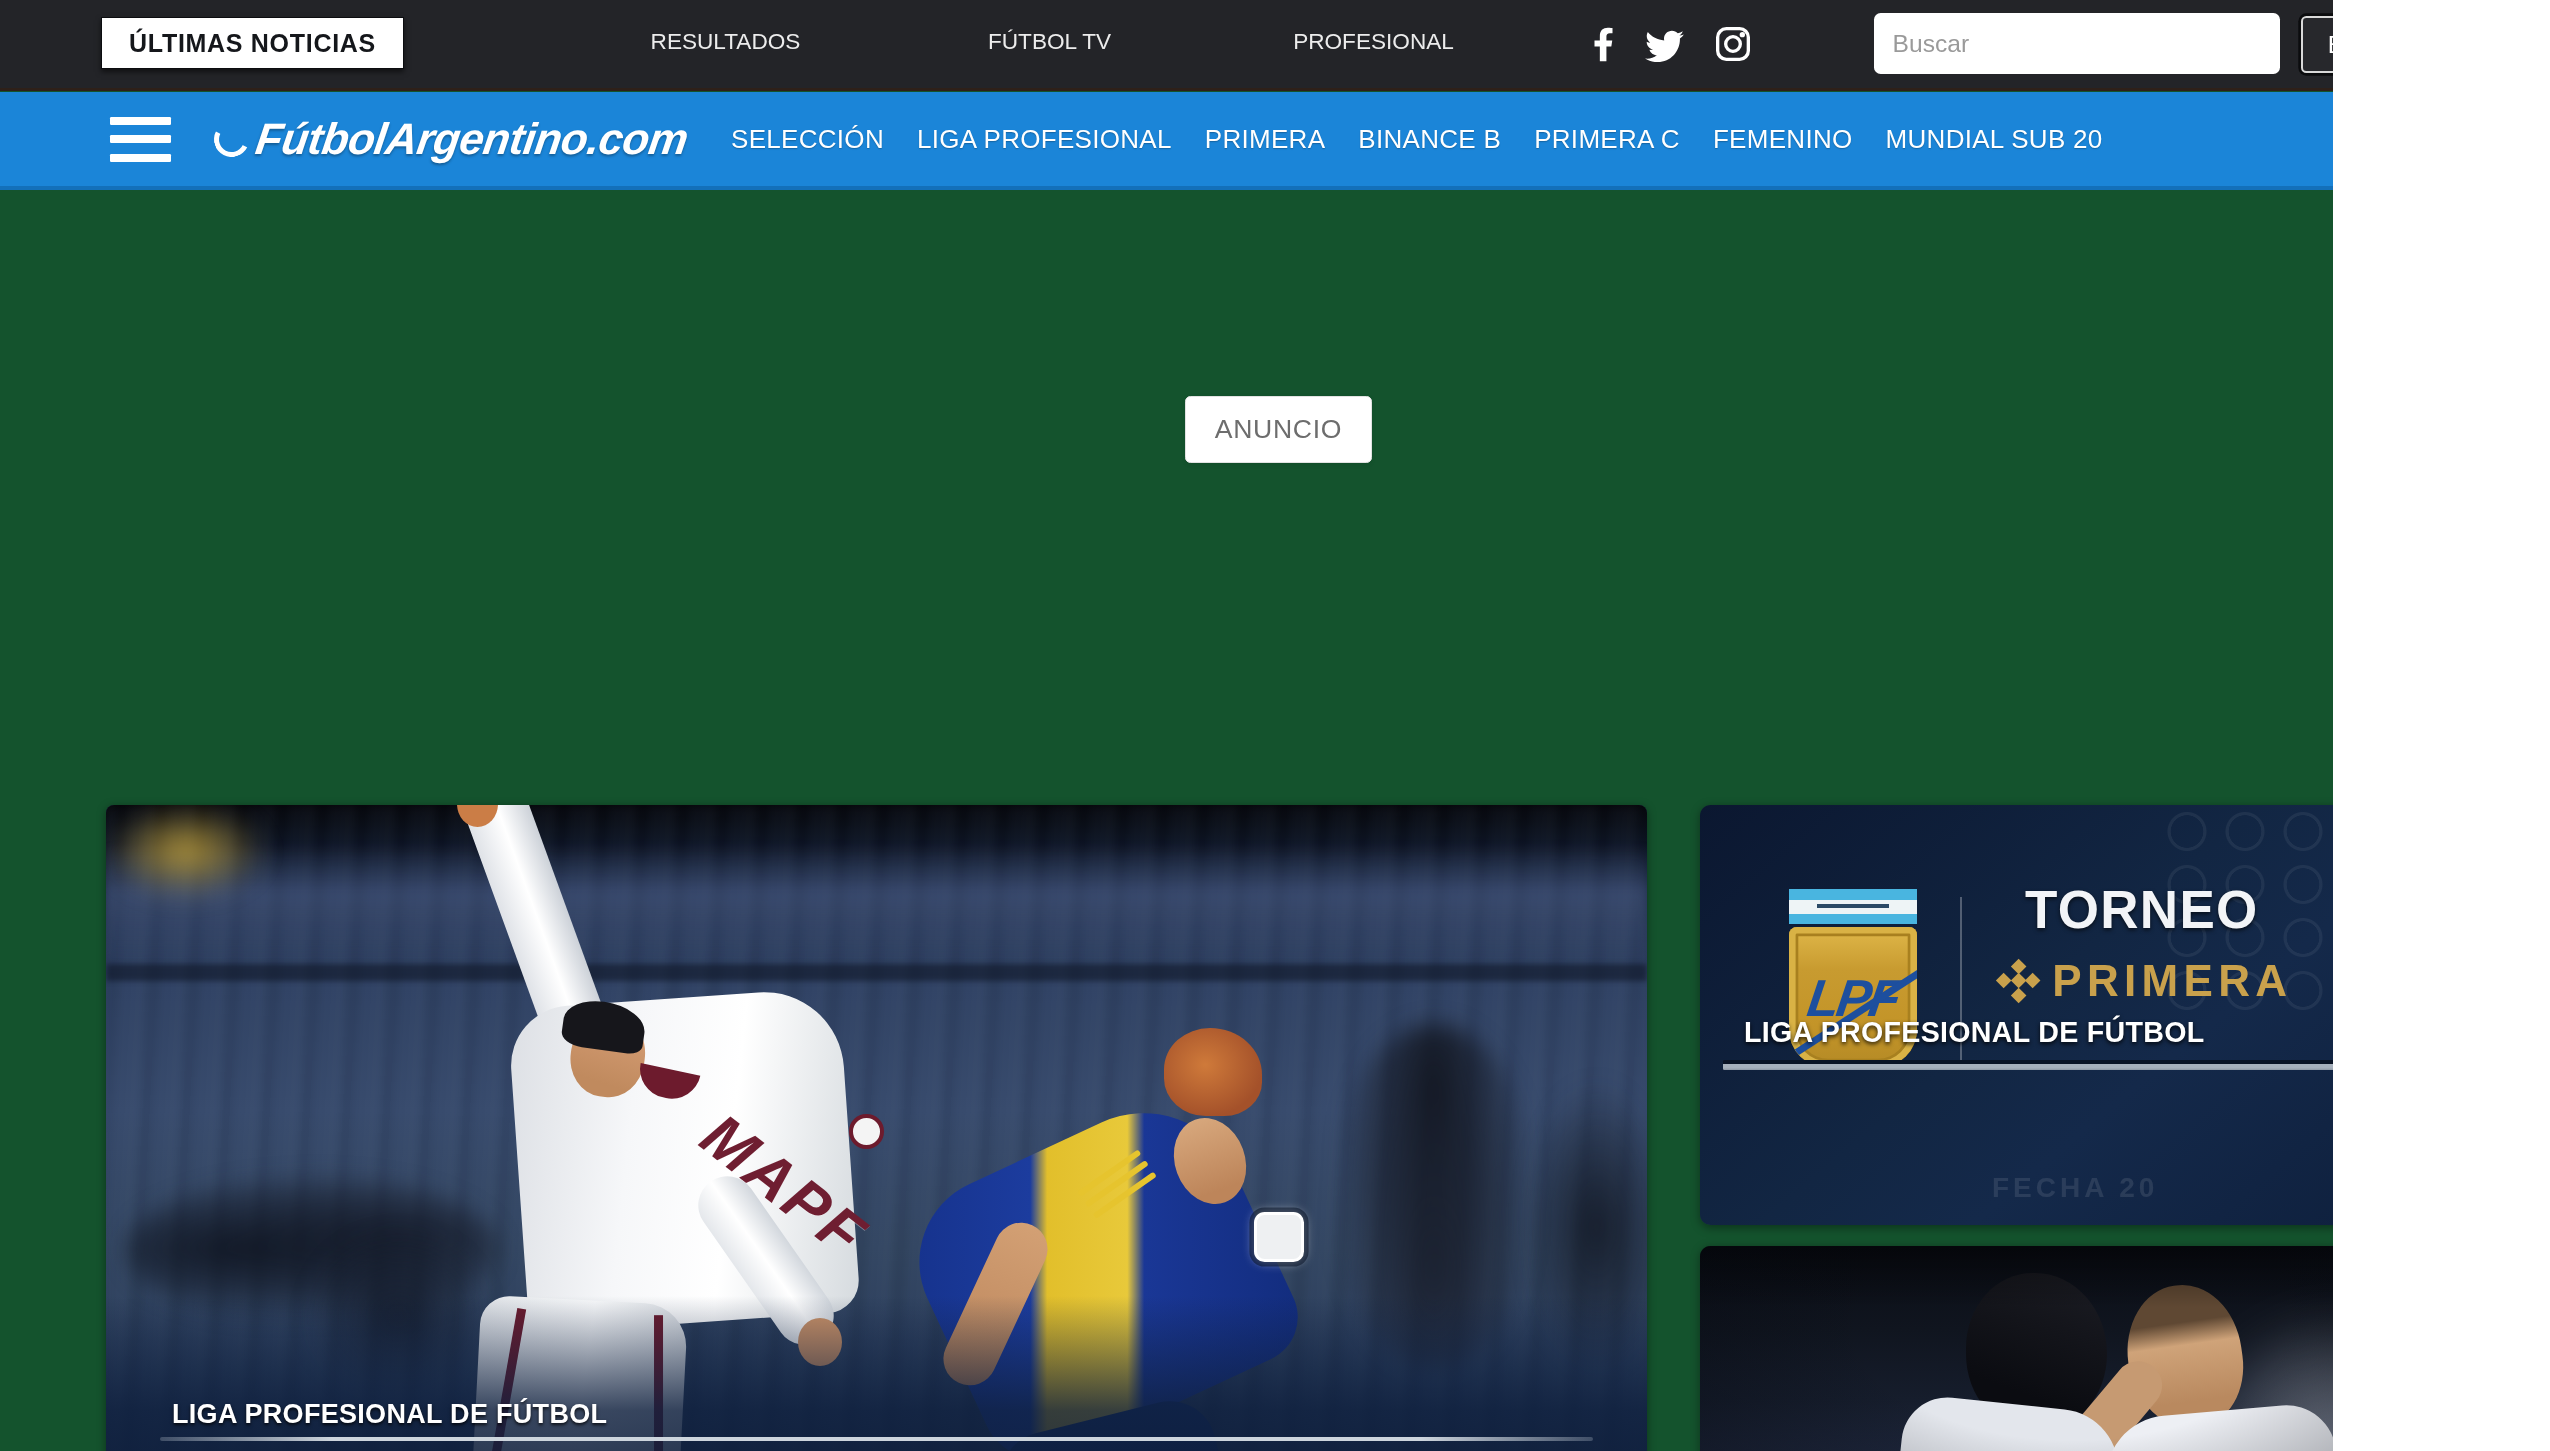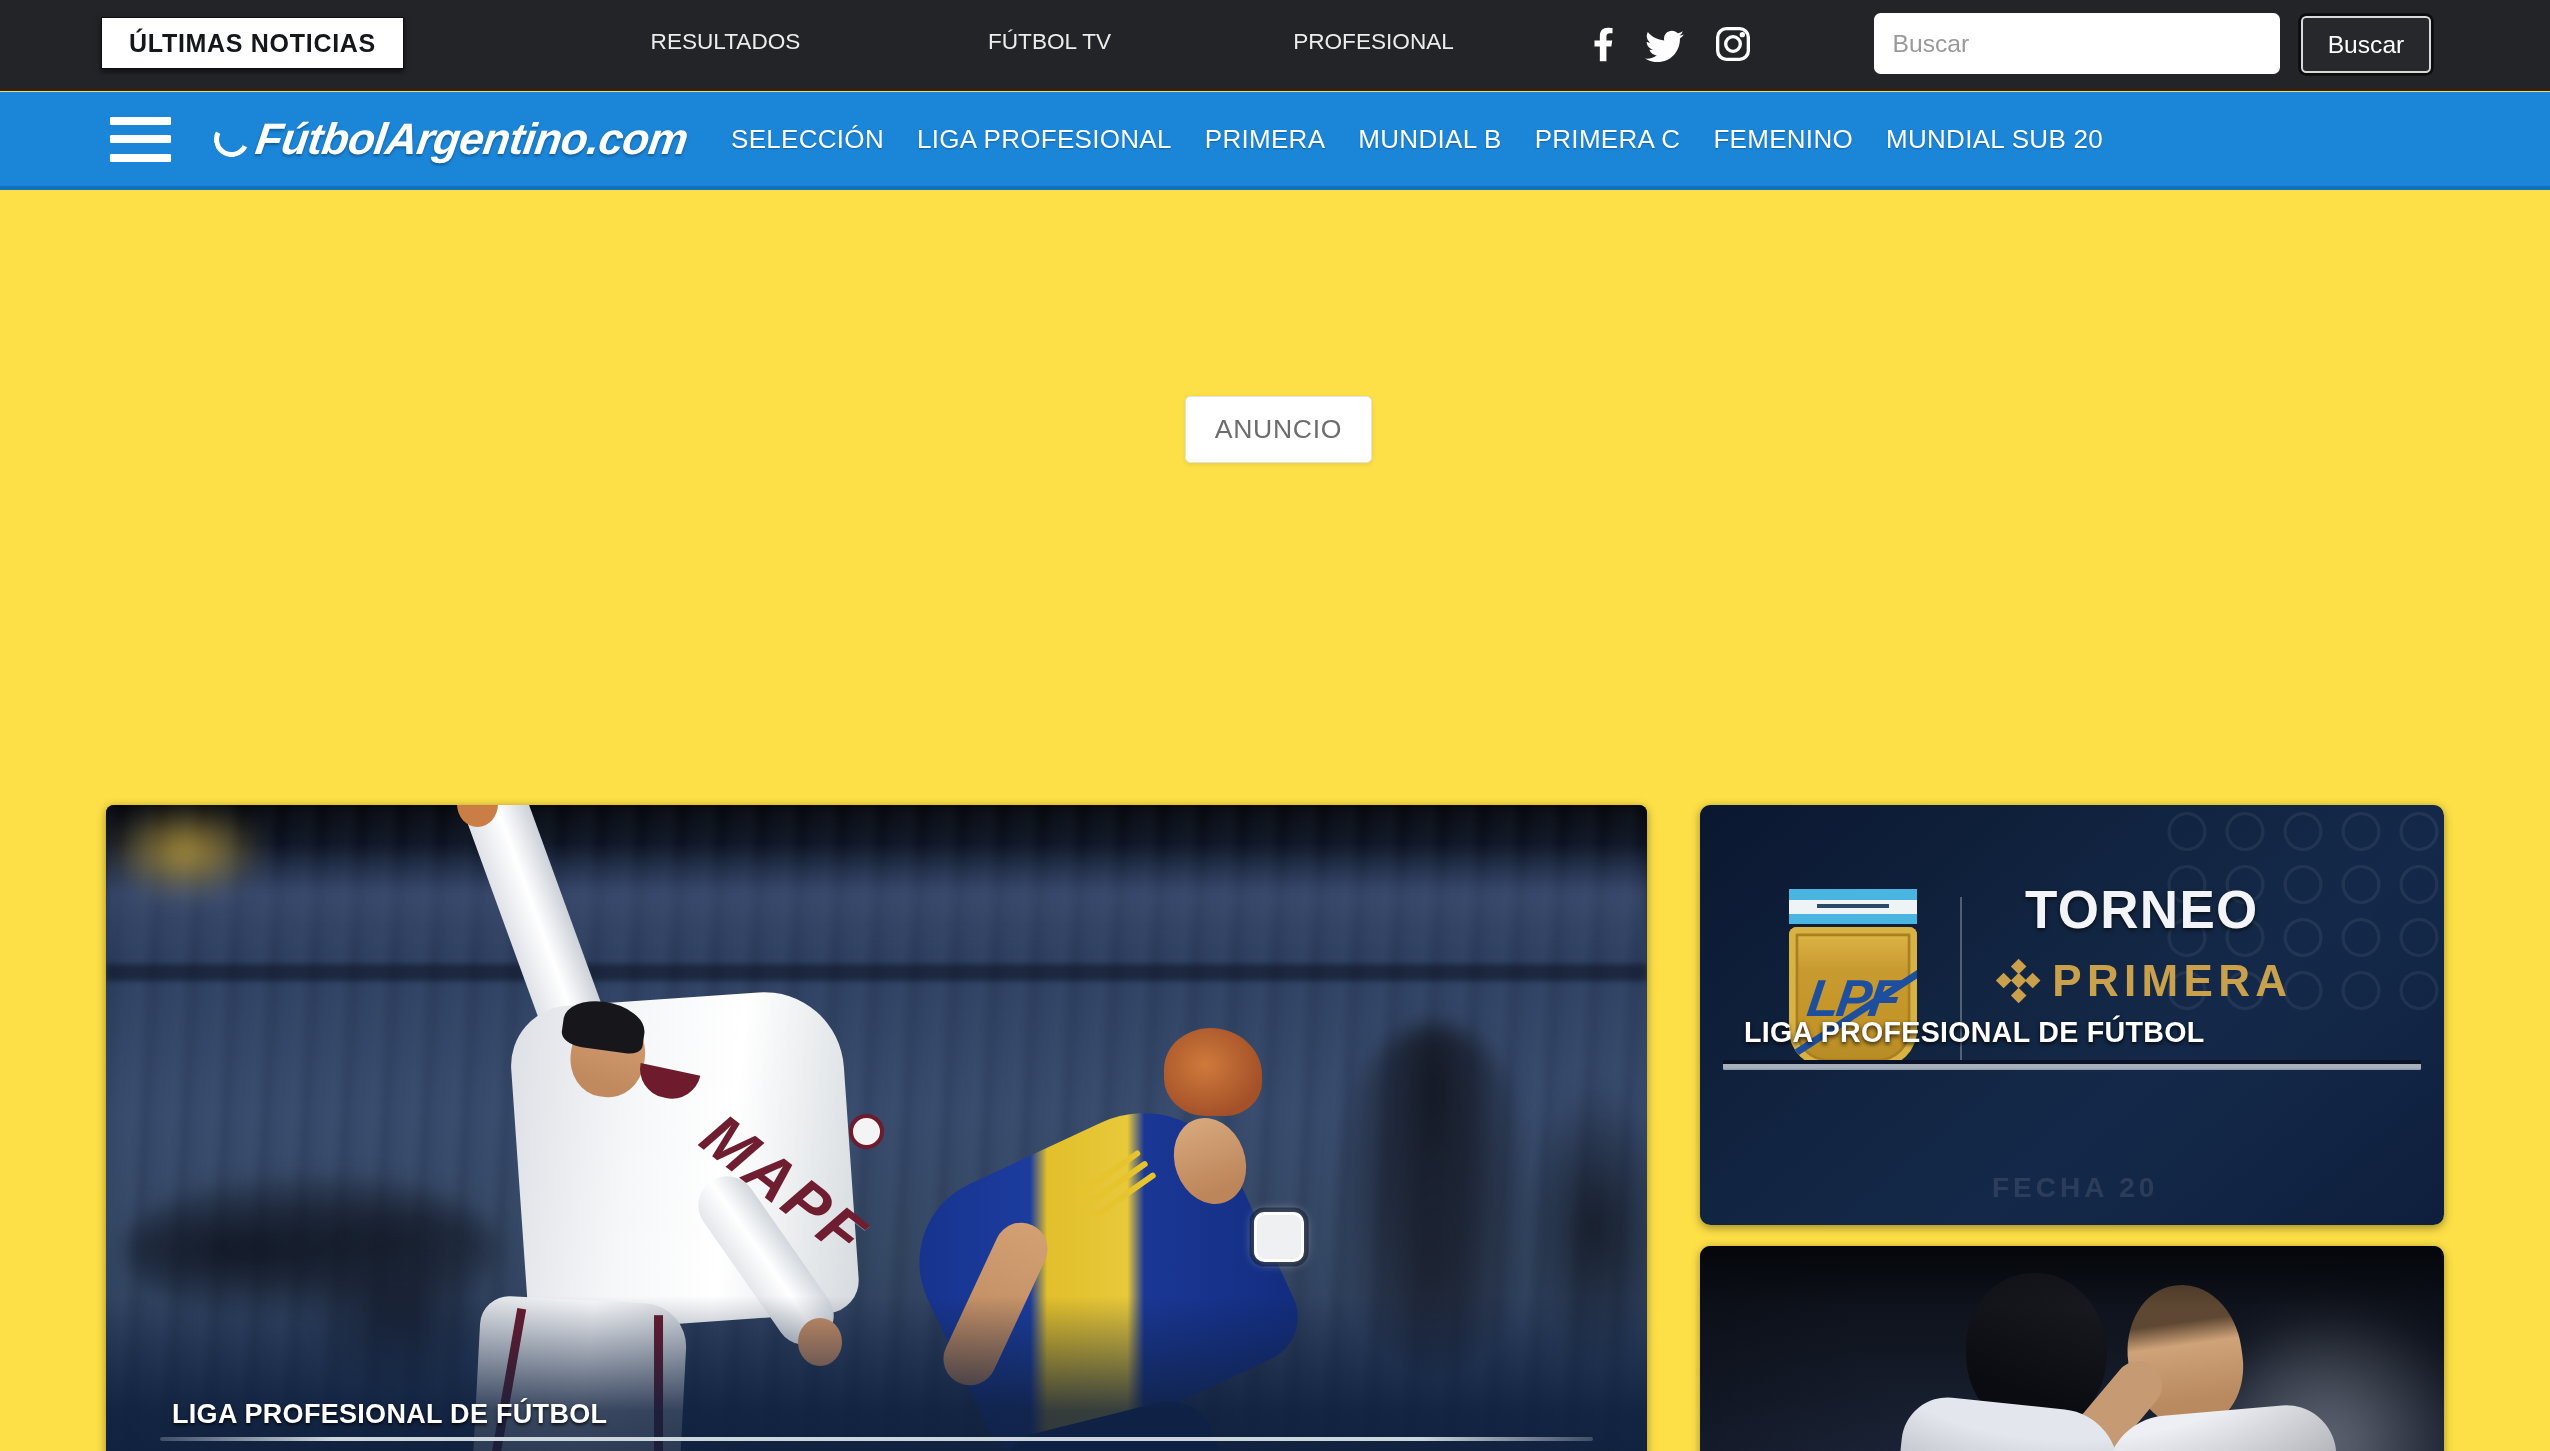--- a/index.html
+++ b/index.html
@@ -1,16 +1,16 @@
 <!DOCTYPE html>
 <html style="font-size:10.6px"><head>
 <meta charset="utf-8">
 <style>
   html,body{margin:0;padding:0;background:#fff;}
-  .page{position:relative;width:2550px;height:1452px;overflow:hidden;background:#fde047;
+  .page{position:relative;width:2333px;height:1452px;overflow:hidden;background:#14532d;
         font-family:"Liberation Sans",sans-serif;}
 
   
   .topbar{position:absolute;left:0;top:0;width:100%;height:88px;background:#232428;
           border-bottom:3.3px solid #2e2019;}
   .breaking-btn{position:absolute;left:101px;top:17.3px;width:303px;height:52px;background:#ffffff;
           color:#15171b;font-size:25px;font-weight:bold;letter-spacing:0.7px;border:1.3px solid #0c0d10;
           box-shadow:0 2.7px 5.3px rgba(0,0,0,.55);display:flex;align-items:center;justify-content:center;
           cursor:pointer;font-family:"Liberation Sans",sans-serif;}
   .top-link{position:absolute;top:29px;width:215px;text-align:center;color:#ececec;font-size:22.6px;
@@ -226,21 +226,21 @@
         <span></span>
     </button>
     <div class="logo">
       <span class="logo-mark"></span>
       <span class="logo-text">FútbolArgentino.com</span>
     </div>
     <div class="navlist">
       <a>SELECCIÓN</a>
       <a>LIGA PROFESIONAL</a>
       <a>PRIMERA</a>
-      <a>MUNDIAL B</a>
+      <a>BINANCE B</a>
       <a>PRIMERA C</a>
       <a>FEMENINO</a>
       <a>MUNDIAL SUB 20</a>
     </div>
   </nav>
 
   <div class="ad-box">ANUNCIO</div>
 
   <article class="hero-card">
     <div class="hero-bg"></div>

